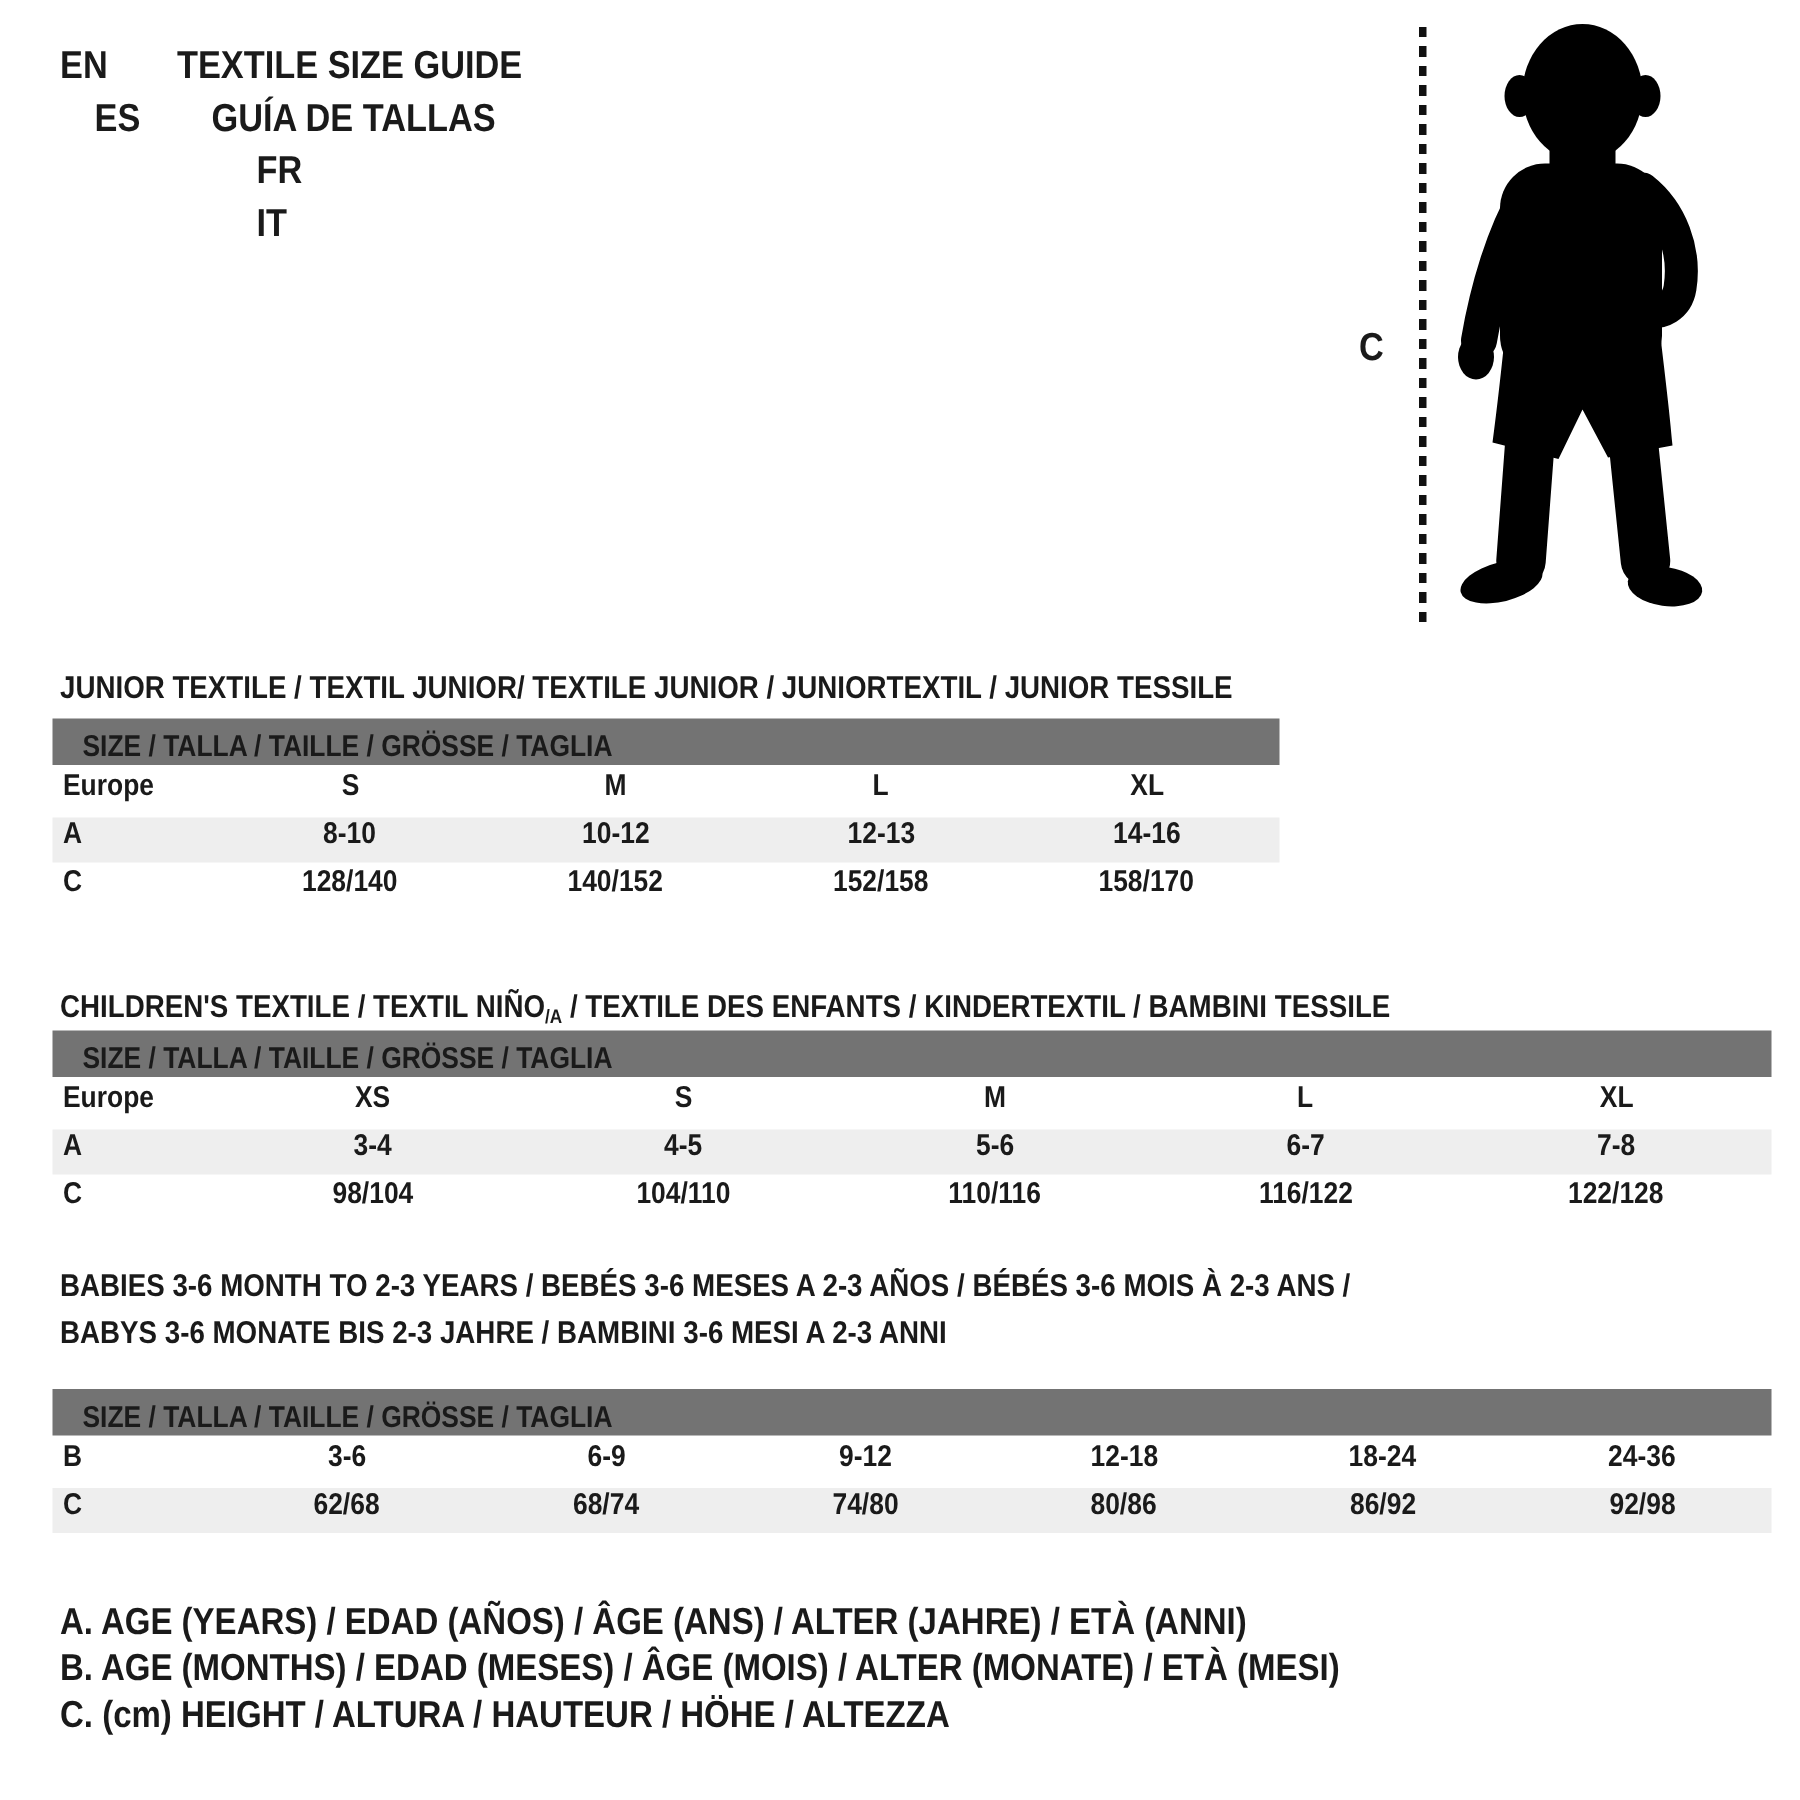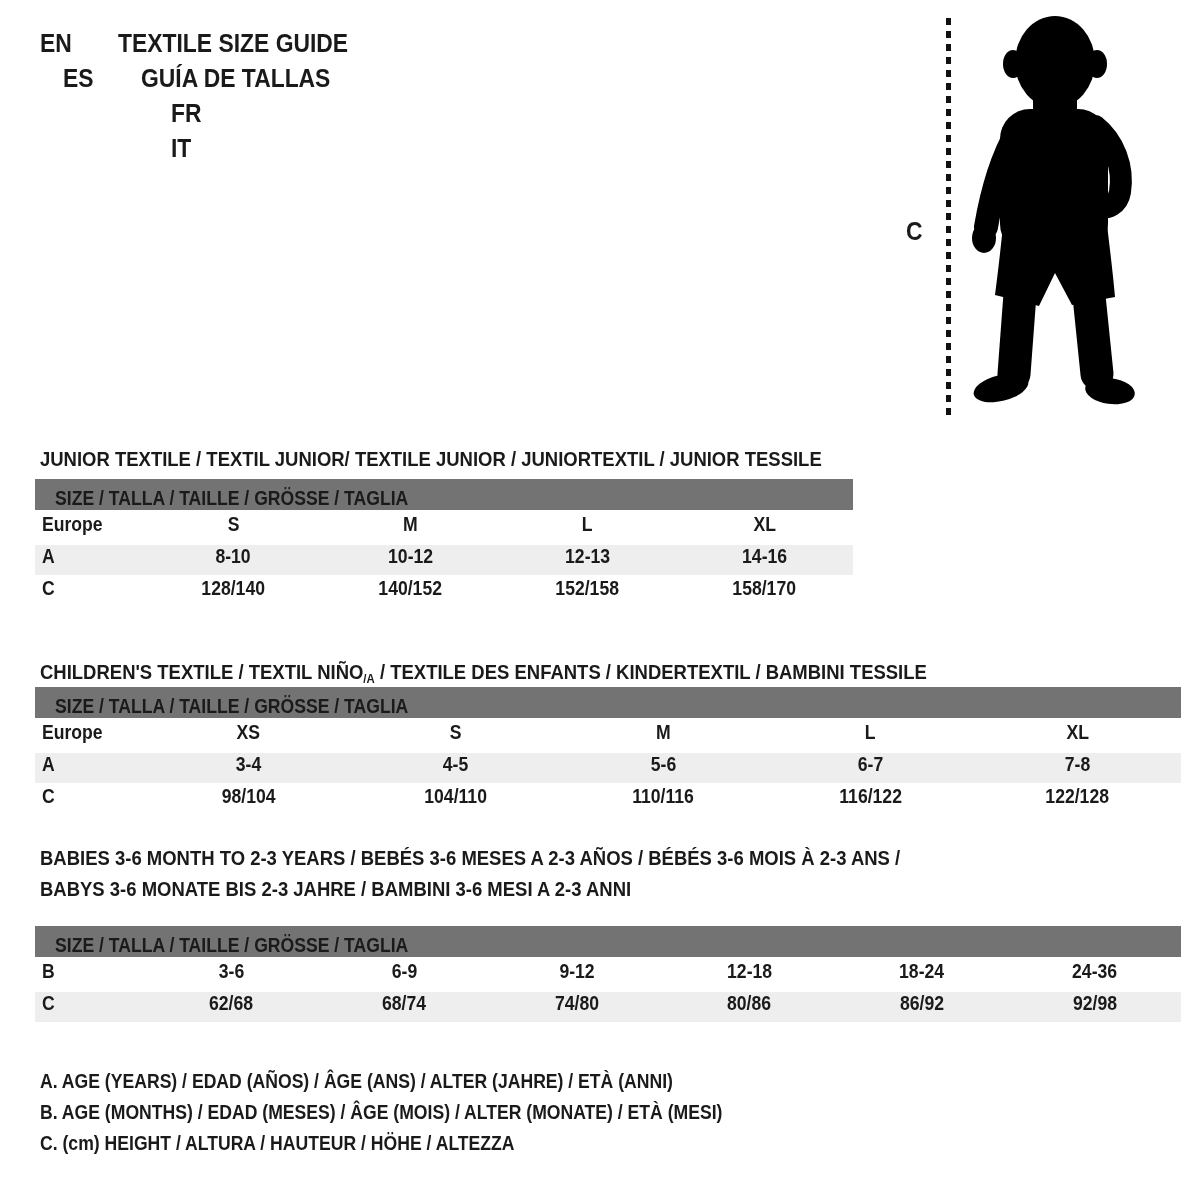--- a/index.html
+++ b/index.html
@@ -39,21 +39,21 @@
   .band {
     height:31px; background:#737373; display:flex; align-items:flex-end;
     padding-left:20px; box-sizing:border-box; font-size:20px; margin-bottom:3px;
   }
   .trow { display:flex; align-items:flex-start; height:30px; margin-bottom:2px; font-size:20px; }
   .trow.shaded { background:#eeeeee; }
   .tlabel { width:110px; flex:none; padding-left:7px; box-sizing:border-box; }
   .tcell { flex:1; text-align:center; }
 
   
-  .legend { position:absolute; left:40px; top:1066px; font-size:20px; }
+  .legend { position:absolute; left:40px; top:1066px; font-size:25px; }
   .legend-line { height:31px; display:flex; align-items:center; }
 </style>
 </head>
 <body>
 
 <div class="canvas">
 
   <div class="lang-block">
     <div class="lang-row">
       <span class="lang-code"><span class="cond">EN</span></span>

